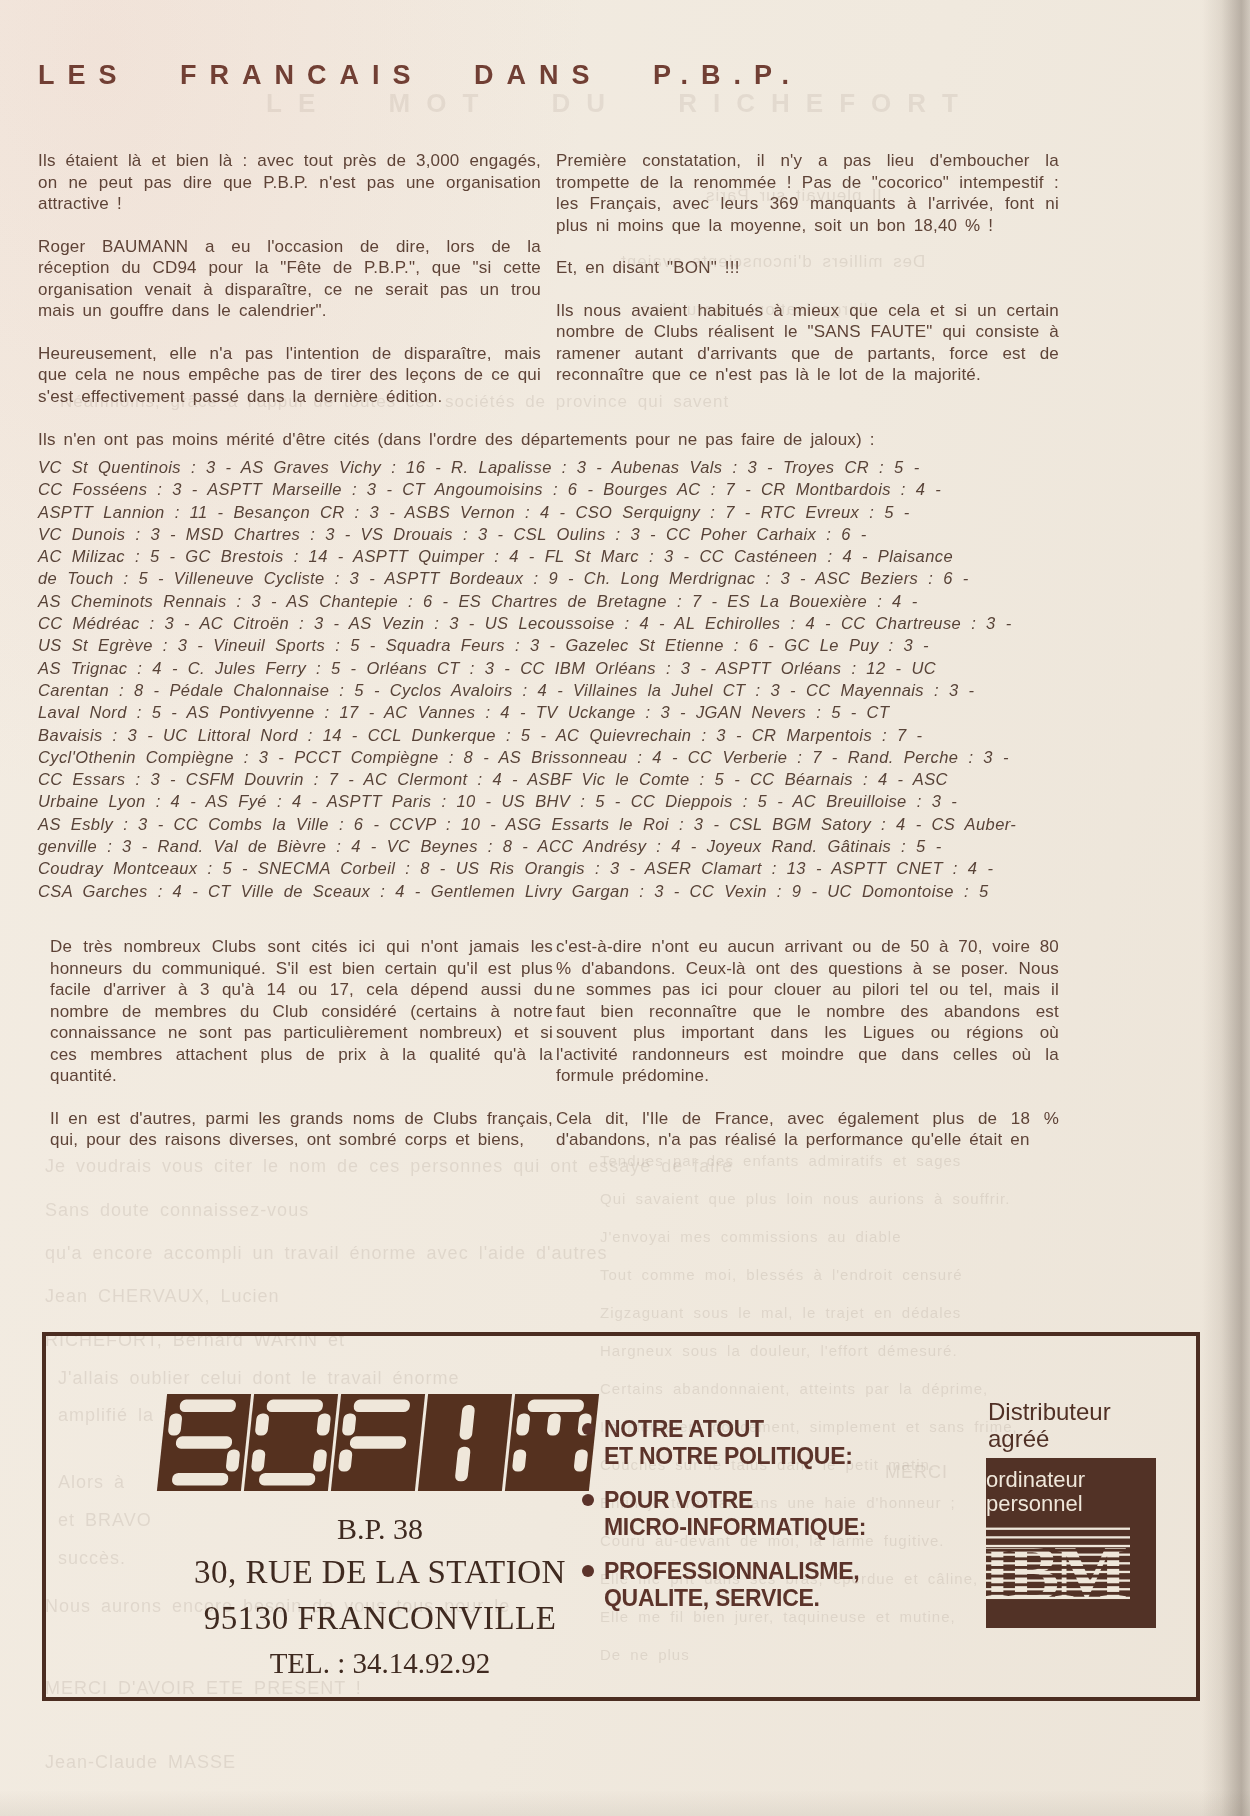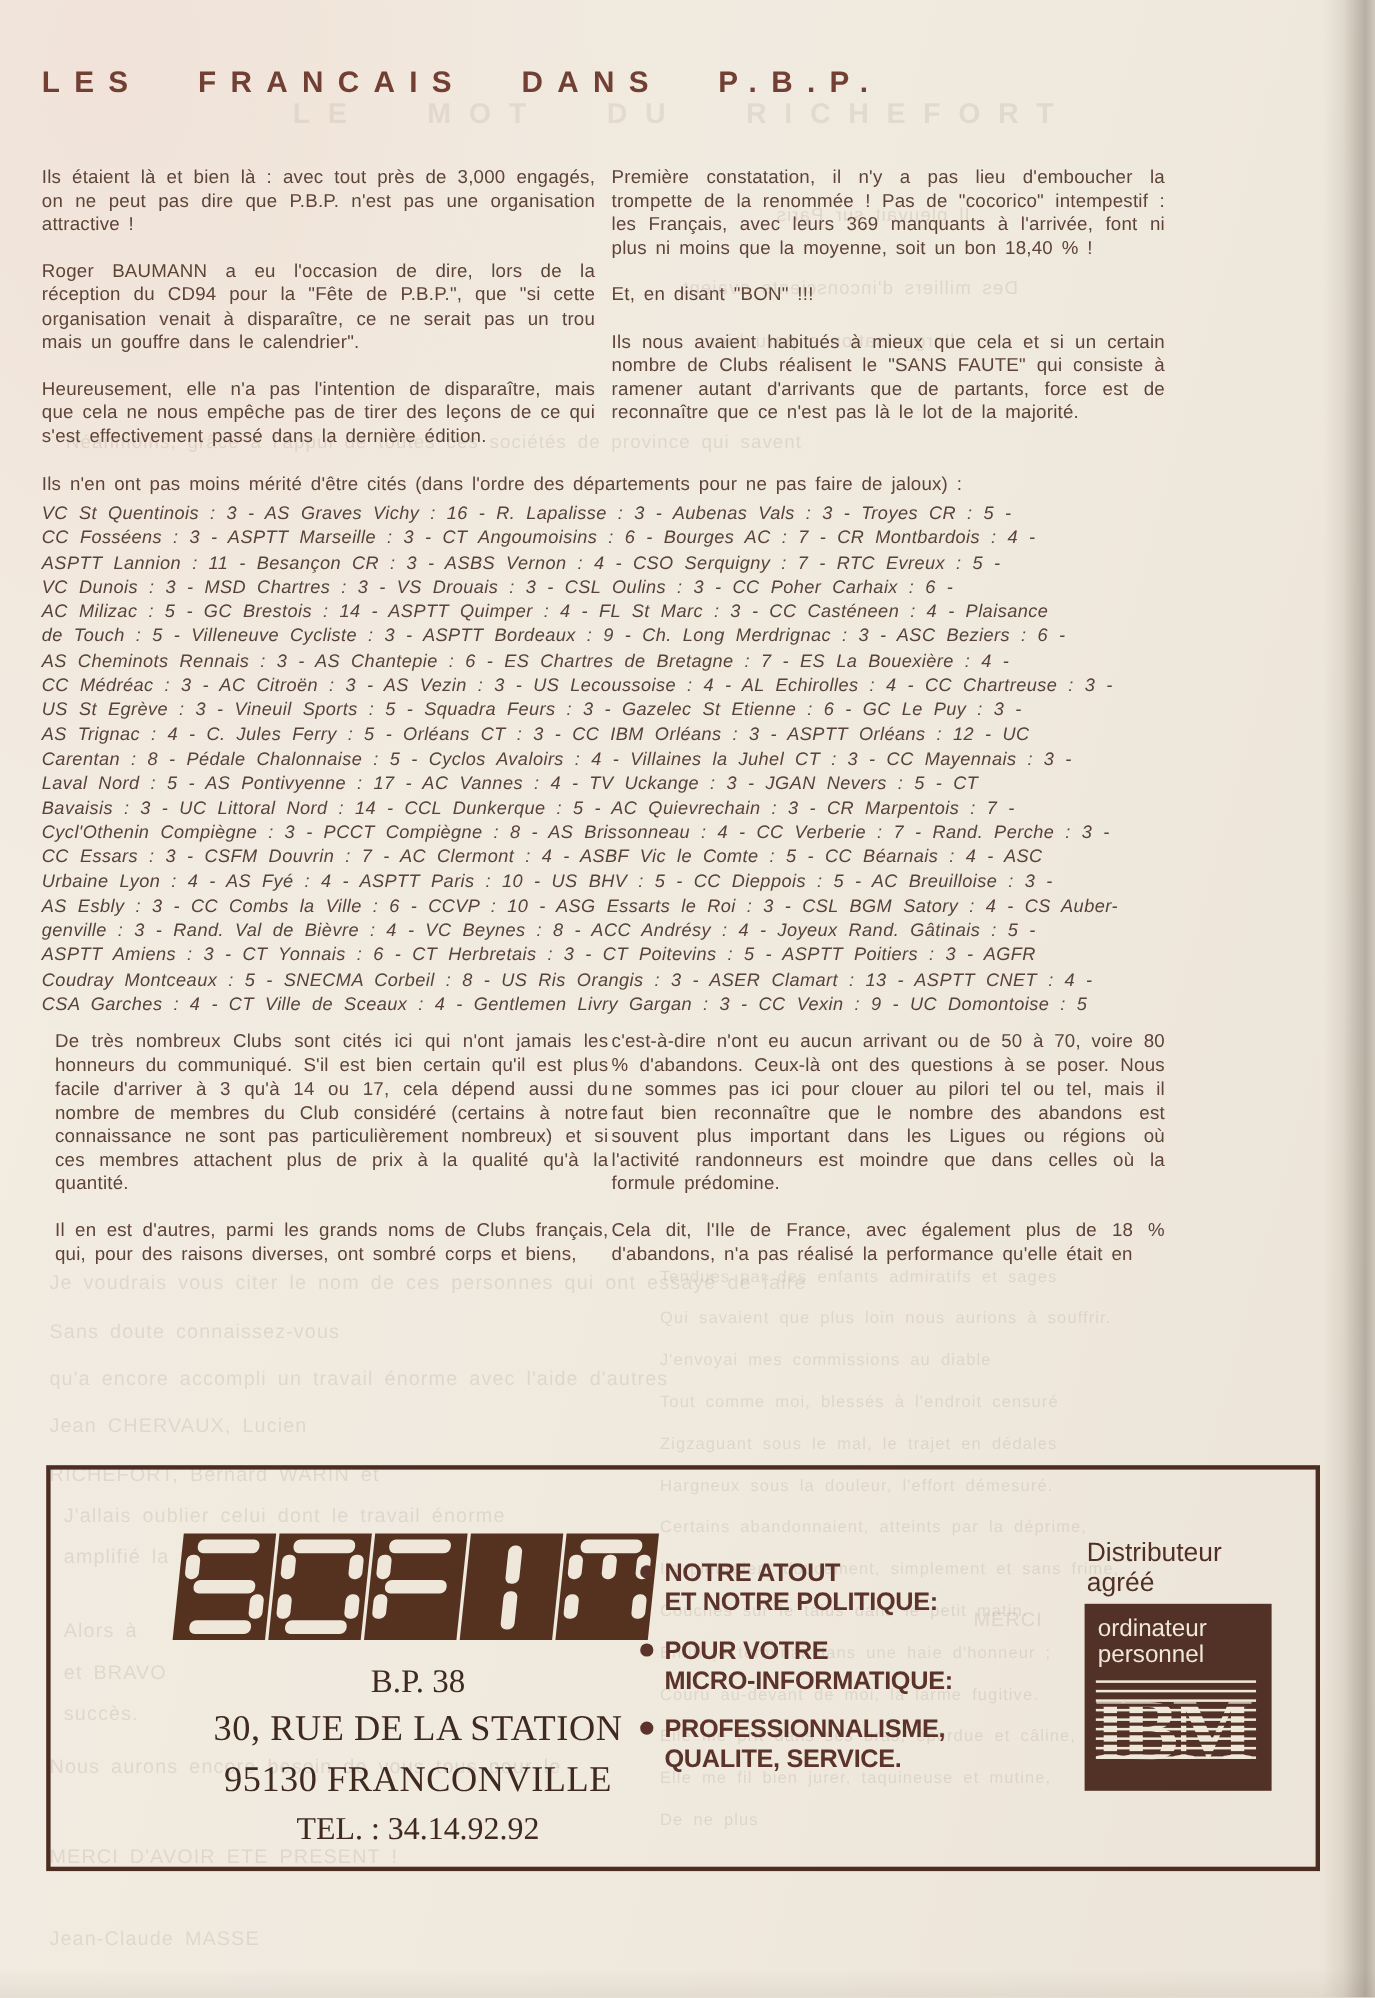--- a/index.html
+++ b/index.html
@@ -68,21 +68,21 @@
   .addr-3{font-size:29px;}
   
   .bullets{position:absolute;left:582px;top:1416px;width:350px;}
   .bullet-item{position:relative;padding-left:22px;margin-bottom:17px;
     font-weight:bold;font-size:23px;line-height:27px;color:#5b332a;letter-spacing:-0.3px;}
   .bullet-dot{position:absolute;left:0;top:7px;width:12px;height:12px;border-radius:50%;
     background:#5b332a;}
   
   .dist{position:absolute;left:988px;top:1398px;font-size:24px;line-height:27px;color:#503025;}
   .ibm-box{position:absolute;left:986px;top:1458px;width:170px;height:170px;
-    background:#523226;padding:10px 0 0 12px;box-sizing:border-box;}
+    background:#523226;padding:10px 0 0 0;box-sizing:border-box;}
   .ibm-box .pc-label{color:#efe7da;font-size:22px;line-height:24px;}
   .ibm-logo{margin-top:8px;margin-left:-2px;display:block;}
 </style>
 </head>
 <body>
 
 <div class="page">
 
   <div class="ghost-layer">
     <div class="ghost-title">LE MOT DU RICHEFORT</div>
@@ -150,21 +150,20 @@
       <div class="club-line">US St Egrève : 3 - Vineuil Sports : 5 - Squadra Feurs : 3 - Gazelec St Etienne : 6 - GC Le Puy : 3 -</div>
       <div class="club-line">AS Trignac : 4 - C. Jules Ferry : 5 - Orléans CT : 3 - CC IBM Orléans : 3 - ASPTT Orléans : 12 - UC</div>
       <div class="club-line">Carentan : 8 - Pédale Chalonnaise : 5 - Cyclos Avaloirs : 4 - Villaines la Juhel CT : 3 - CC Mayennais : 3 -</div>
       <div class="club-line">Laval Nord : 5 - AS Pontivyenne : 17 - AC Vannes : 4 - TV Uckange : 3 - JGAN Nevers : 5 - CT</div>
       <div class="club-line">Bavaisis : 3 - UC Littoral Nord : 14 - CCL Dunkerque : 5 - AC Quievrechain : 3 - CR Marpentois : 7 -</div>
       <div class="club-line">Cycl'Othenin Compiègne : 3 - PCCT Compiègne : 8 - AS Brissonneau : 4 - CC Verberie : 7 - Rand. Perche : 3 -</div>
       <div class="club-line">CC Essars : 3 - CSFM Douvrin : 7 - AC Clermont : 4 - ASBF Vic le Comte : 5 - CC Béarnais : 4 - ASC</div>
       <div class="club-line">Urbaine Lyon : 4 - AS Fyé : 4 - ASPTT Paris : 10 - US BHV : 5 - CC Dieppois : 5 - AC Breuilloise : 3 -</div>
       <div class="club-line">AS Esbly : 3 - CC Combs la Ville : 6 - CCVP : 10 - ASG Essarts le Roi : 3 - CSL BGM Satory : 4 - CS Auber-</div>
       <div class="club-line">genville : 3 - Rand. Val de Bièvre : 4 - VC Beynes : 8 - ACC Andrésy : 4 - Joyeux Rand. Gâtinais : 5 -</div>
-      <div class="club-line">ASPTT Amiens : 3 - CT Yonnais : 6 - CT Herbretais : 3 - CT Poitevins : 5 - ASPTT Poitiers : 3 - AGFR</div>
       <div class="club-line">Coudray Montceaux : 5 - SNECMA Corbeil : 8 - US Ris Orangis : 3 - ASER Clamart : 13 - ASPTT CNET : 4 -</div>
       <div class="club-line">CSA Garches : 4 - CT Ville de Sceaux : 4 - Gentlemen Livry Gargan : 3 - CC Vexin : 9 - UC Domontoise : 5</div>
     </div>
 
   <div class="col bl">
     <p>De très nombreux Clubs sont cités ici qui n'ont jamais les honneurs du communiqué. S'il est bien certain qu'il est plus facile d'arriver à 3 qu'à 14 ou 17, cela dépend aussi du nombre de membres du Club considéré (certains à notre connaissance ne sont pas particulièrement nombreux) et si ces membres attachent plus de prix à la qualité qu'à la quantité.</p>
     <p>Il en est d'autres, parmi les grands noms de Clubs français, qui, pour des raisons diverses, ont sombré corps et biens,</p>
   </div>
 
   <div class="col br">

